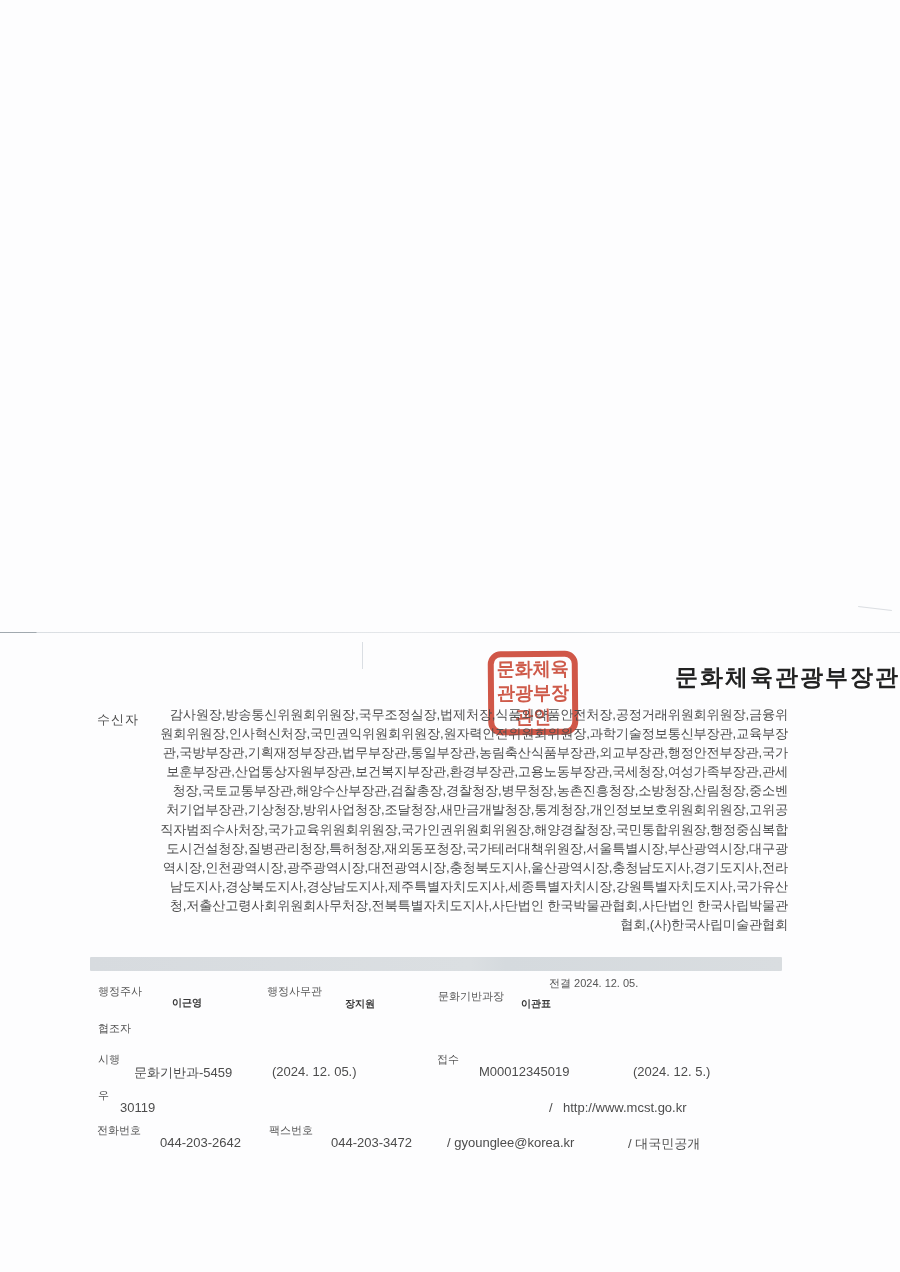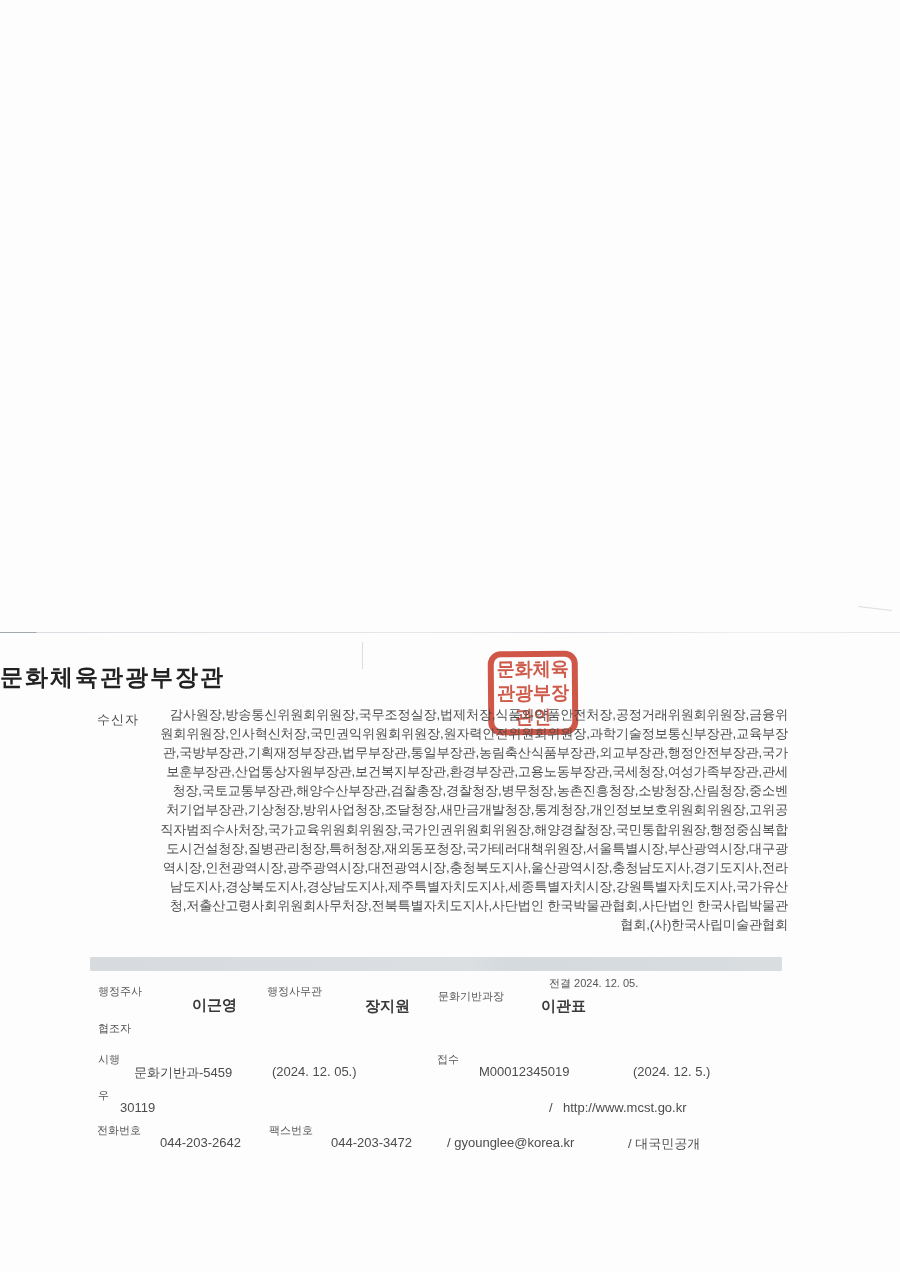--- a/index.html
+++ b/index.html
@@ -24,21 +24,21 @@
     position:absolute;left:858px;top:608px;width:34px;height:1px;
     background:rgba(185,192,199,.5);transform:rotate(7deg);
   }
   .fold-vert{
     position:absolute;left:362px;top:642px;width:1px;height:27px;
     background:rgba(190,197,204,.55);
   }
   
   .title{
     position:absolute;left:0;top:662px;width:900px;
-    text-align:left;
+    text-align:right;
     font-size:23px;font-weight:bold;letter-spacing:2px;
     color:#222222;
   }
   
   .seal{
     position:absolute;left:488px;top:651px;width:74px;height:67px;
     border:6px solid #cd4634;border-radius:13px;
     padding:3px 2px 2px 2px;
     color:#cb4936;
     font-weight:bold;
@@ -61,21 +61,21 @@
     word-break:break-all;
     text-align:right;
   }
   
   .gray-bar{
     position:absolute;left:90px;top:957px;width:692px;height:14px;
     background:linear-gradient(to right,#d7dbdf 0%,#dbdfe2 55%,#d5dade 60%,#d9dde0 100%);
     border-radius:1px;
   }
   .lbl{position:absolute;font-size:11px;color:#555555;white-space:nowrap;}
-  .name{position:absolute;font-size:15px;font-weight:bold;color:#383838;white-space:nowrap;margin-left:20px;}
+  .name{position:absolute;font-size:10px;font-weight:bold;color:#383838;white-space:nowrap;}
   .small{position:absolute;font-size:11px;color:#555555;white-space:nowrap;}
   .val{position:absolute;font-size:13px;color:#4c4c4c;white-space:nowrap;margin-top:12px;}
 </style>
 </head>
 <body>
 
 <div class="page">
 
   <div class="fold-main"></div>
   <div class="fold-right"></div>

